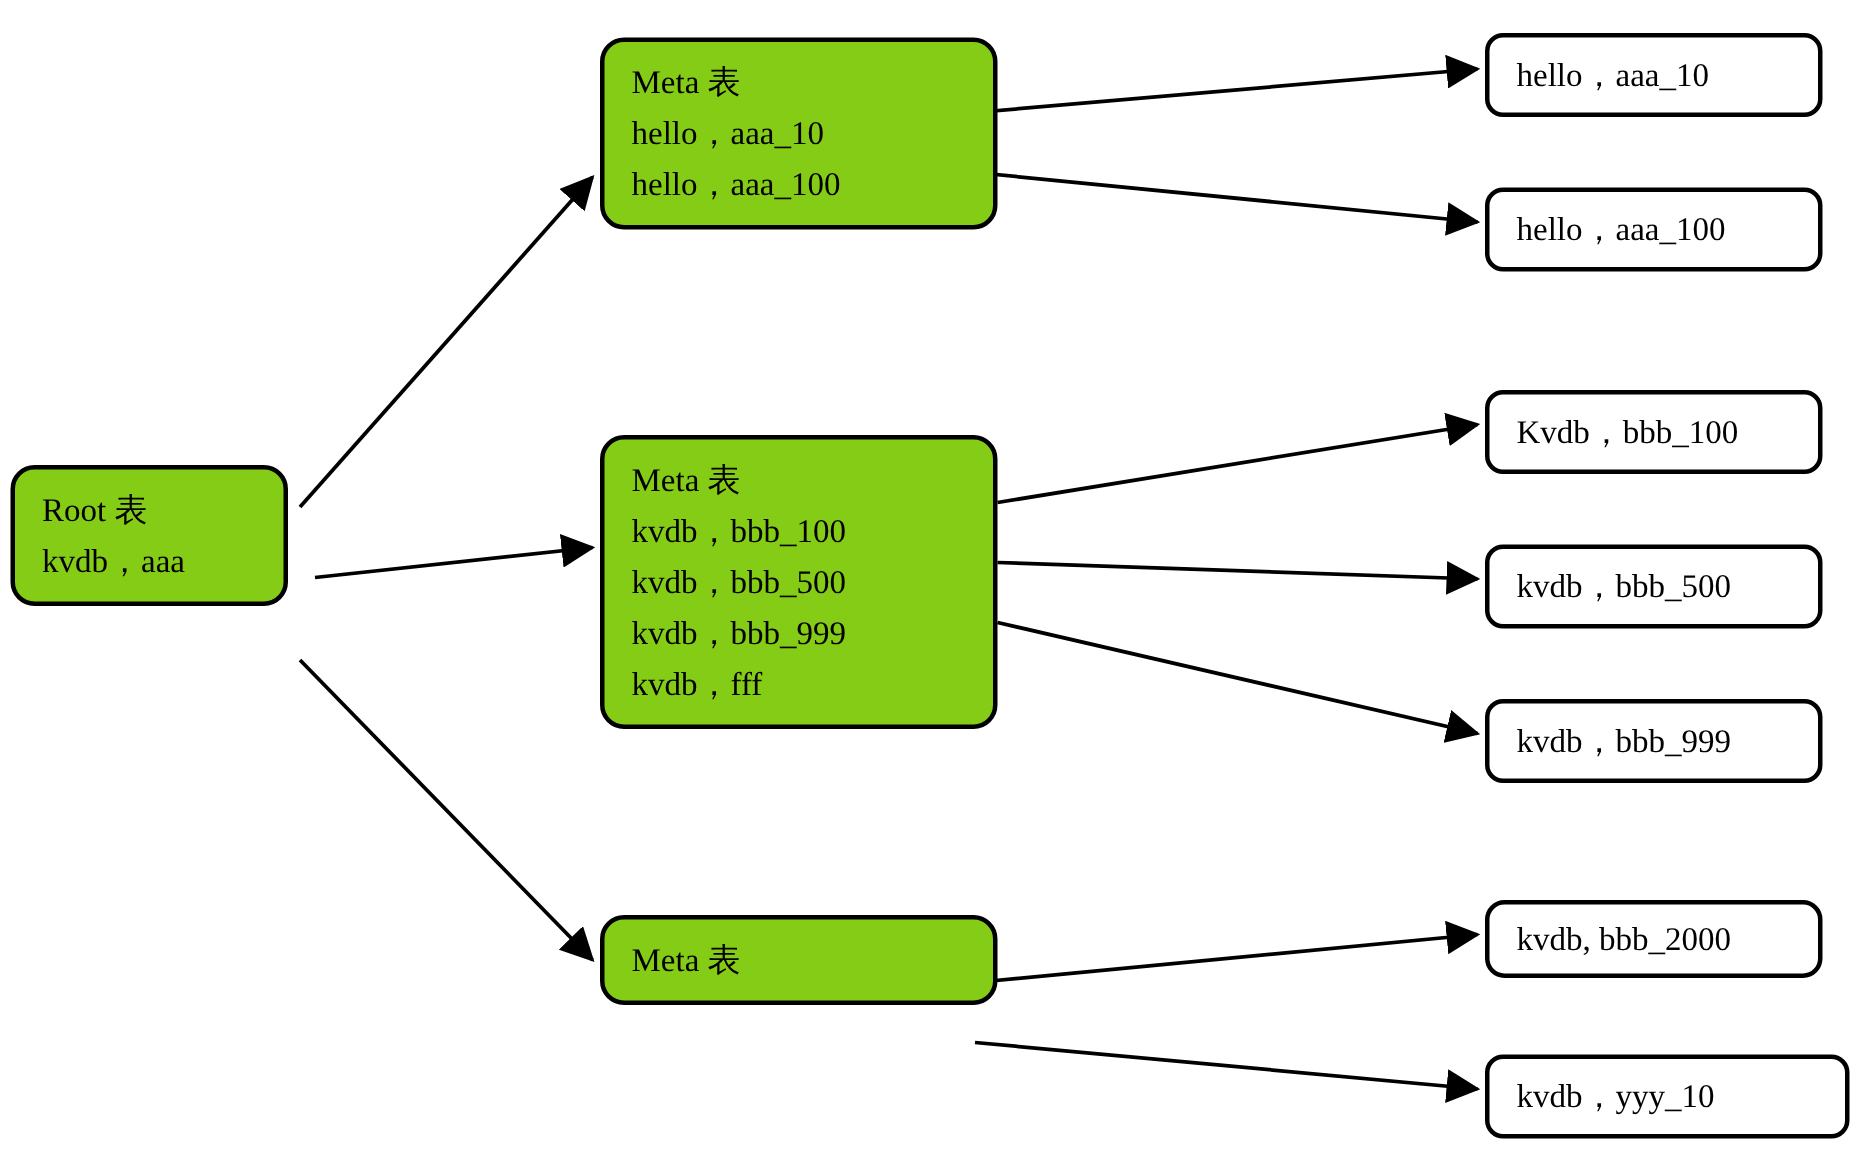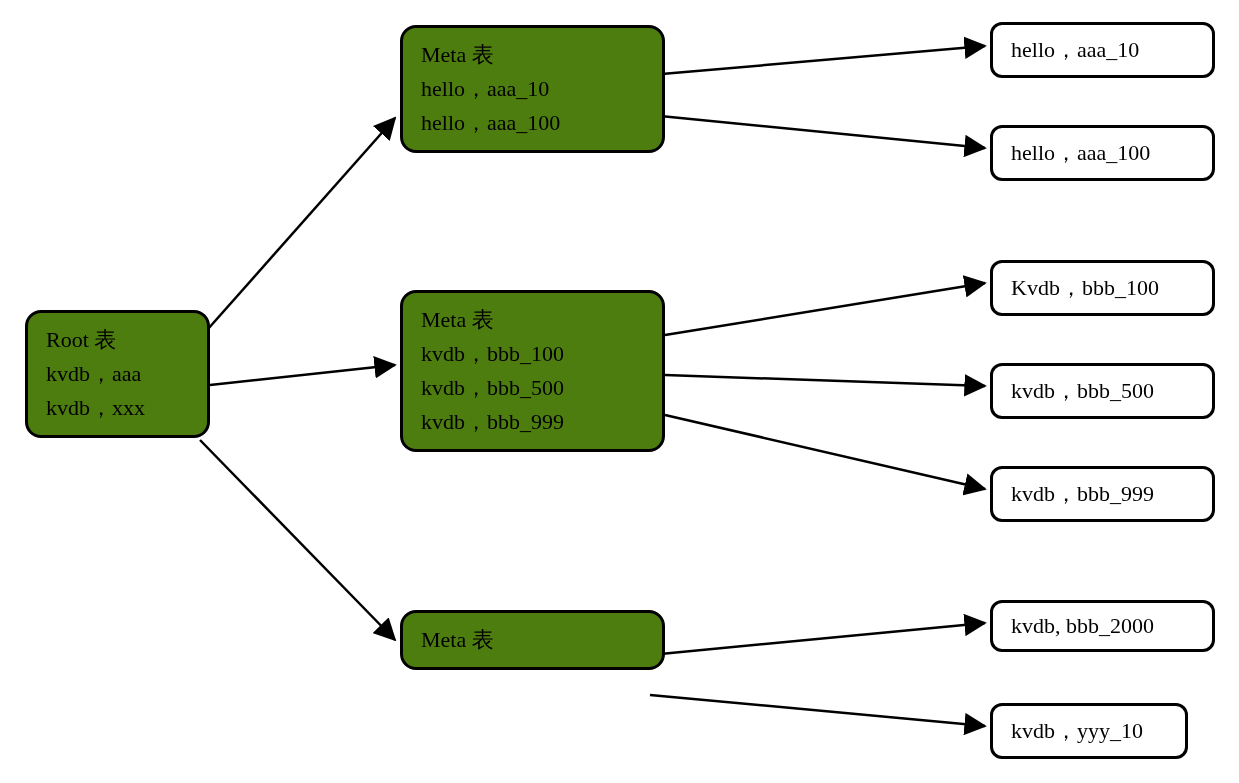--- a/index.html
+++ b/index.html
@@ -15,21 +15,21 @@
   .stage {
     position: relative;
     width: 1239px;
     height: 783px;
   }
   .box {
     position: absolute;
     border: 3px solid #000;
     border-radius: 16px;
     padding: 10px 18px;
-    background: #4d7c0f;
+    background: #84cc16;
     box-sizing: border-box;
     line-height: 1.55;
   }
   .box .title {
     display: block;
   }
   .box .line {
     display: block;
     white-space: nowrap;
   }
@@ -71,37 +71,37 @@
     <line x1="650" y1="115" x2="985" y2="148" stroke="#000" stroke-width="2.5" marker-end="url(#ah)"></line>
 
     <line x1="665" y1="335" x2="985" y2="283" stroke="#000" stroke-width="2.5" marker-end="url(#ah)"></line>
     <line x1="665" y1="375" x2="985" y2="386" stroke="#000" stroke-width="2.5" marker-end="url(#ah)"></line>
     <line x1="665" y1="415" x2="985" y2="489" stroke="#000" stroke-width="2.5" marker-end="url(#ah)"></line>
 
     <line x1="650" y1="655" x2="985" y2="623" stroke="#000" stroke-width="2.5" marker-end="url(#ah)"></line>
     <line x1="650" y1="695" x2="985" y2="726" stroke="#000" stroke-width="2.5" marker-end="url(#ah)"></line>
   </svg>
 
-  <div class="box" style="left:25px; top:310px; width:185px;">
+  <div class="box" style="left:7px; top:310px; width:185px;">
     <span class="title">Root 表</span>
     <span class="line">kvdb，aaa</span>
-    <span class="line">kvdb，xxx</span>
   </div>
 
   <div class="box" style="left:400px; top:25px; width:265px;">
     <span class="title">Meta 表</span>
     <span class="line">hello，aaa_10</span>
     <span class="line">hello，aaa_100</span>
   </div>
 
   <div class="box" style="left:400px; top:290px; width:265px;">
     <span class="title">Meta 表</span>
     <span class="line">kvdb，bbb_100</span>
     <span class="line">kvdb，bbb_500</span>
     <span class="line">kvdb，bbb_999</span>
+    <span class="line">kvdb，fff</span>
   </div>
 
   <div class="box" style="left:400px; top:610px; width:265px;">
     <span class="title">Meta 表</span>
   </div>
 
   <div class="leaf" style="left:990px; top:22px;  width:225px;">
     <span>hello，aaa_10</span>
   </div>
   <div class="leaf" style="left:990px; top:125px; width:225px;">
@@ -109,20 +109,20 @@
   </div>
   <div class="leaf" style="left:990px; top:260px; width:225px;">
     <span>Kvdb，bbb_100</span>
   </div>
   <div class="leaf" style="left:990px; top:363px; width:225px;">
     <span>kvdb，bbb_500</span>
   </div>
   <div class="leaf" style="left:990px; top:466px; width:225px;">
     <span>kvdb，bbb_999</span>
   </div>
-  <div class="leaf" style="left:990px; top:600px; width:225px;">
+  <div class="leaf" style="left:990px; top:600px; width:225px;border-radius:13px;">
     <span>kvdb, bbb_2000</span>
   </div>
-  <div class="leaf" style="left:990px; top:703px; width:198px;">
+  <div class="leaf" style="left:990px; top:703px; width:243px;">
     <span>kvdb，yyy_10</span>
   </div>
 
 </div>
 
 </body></html>

